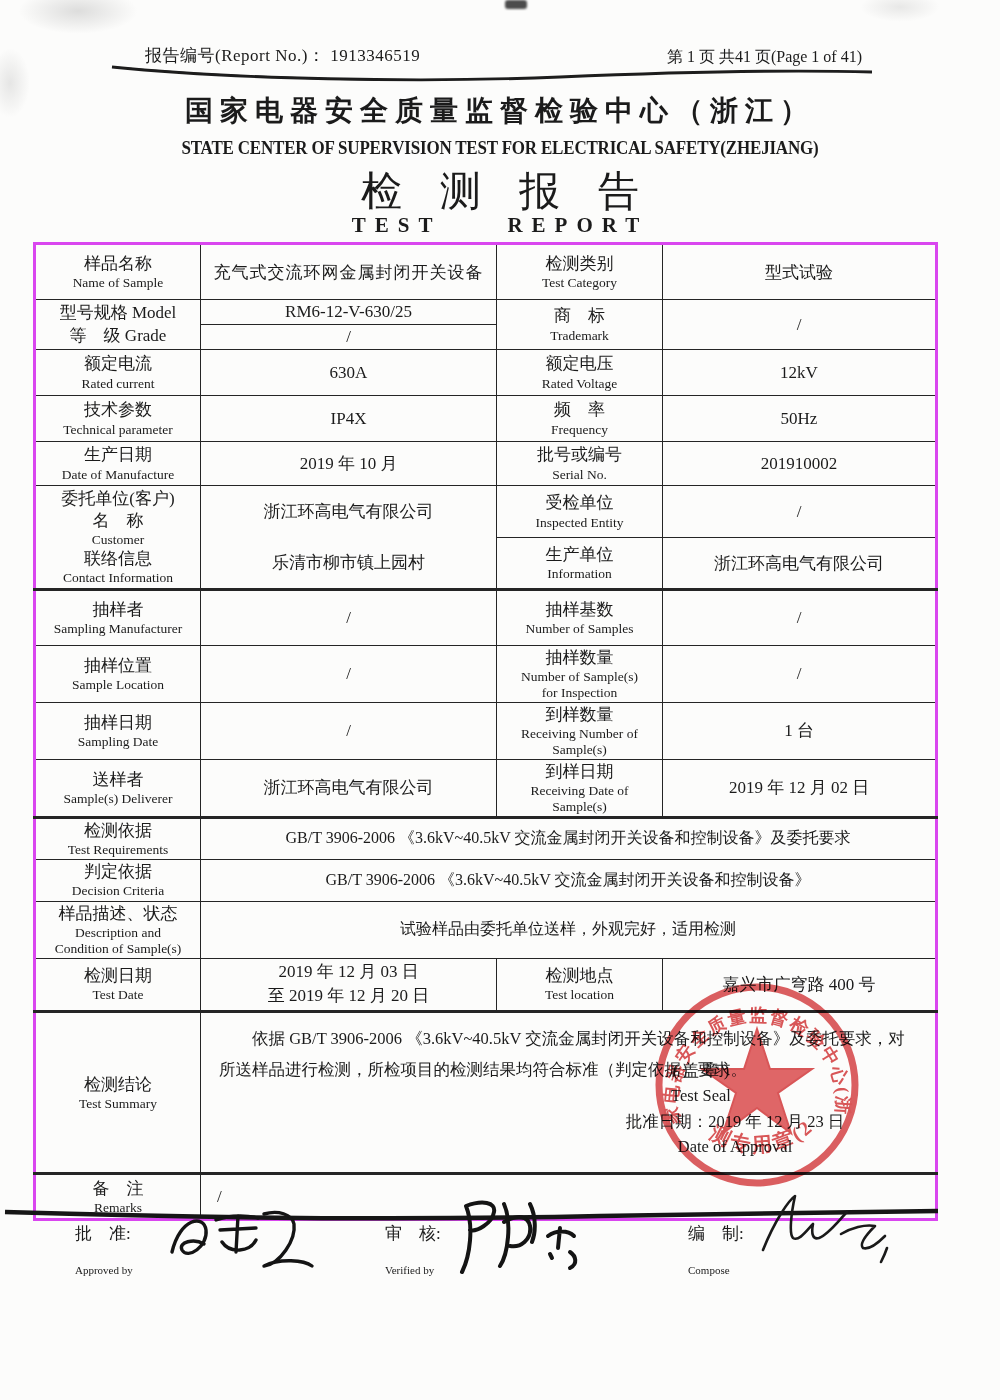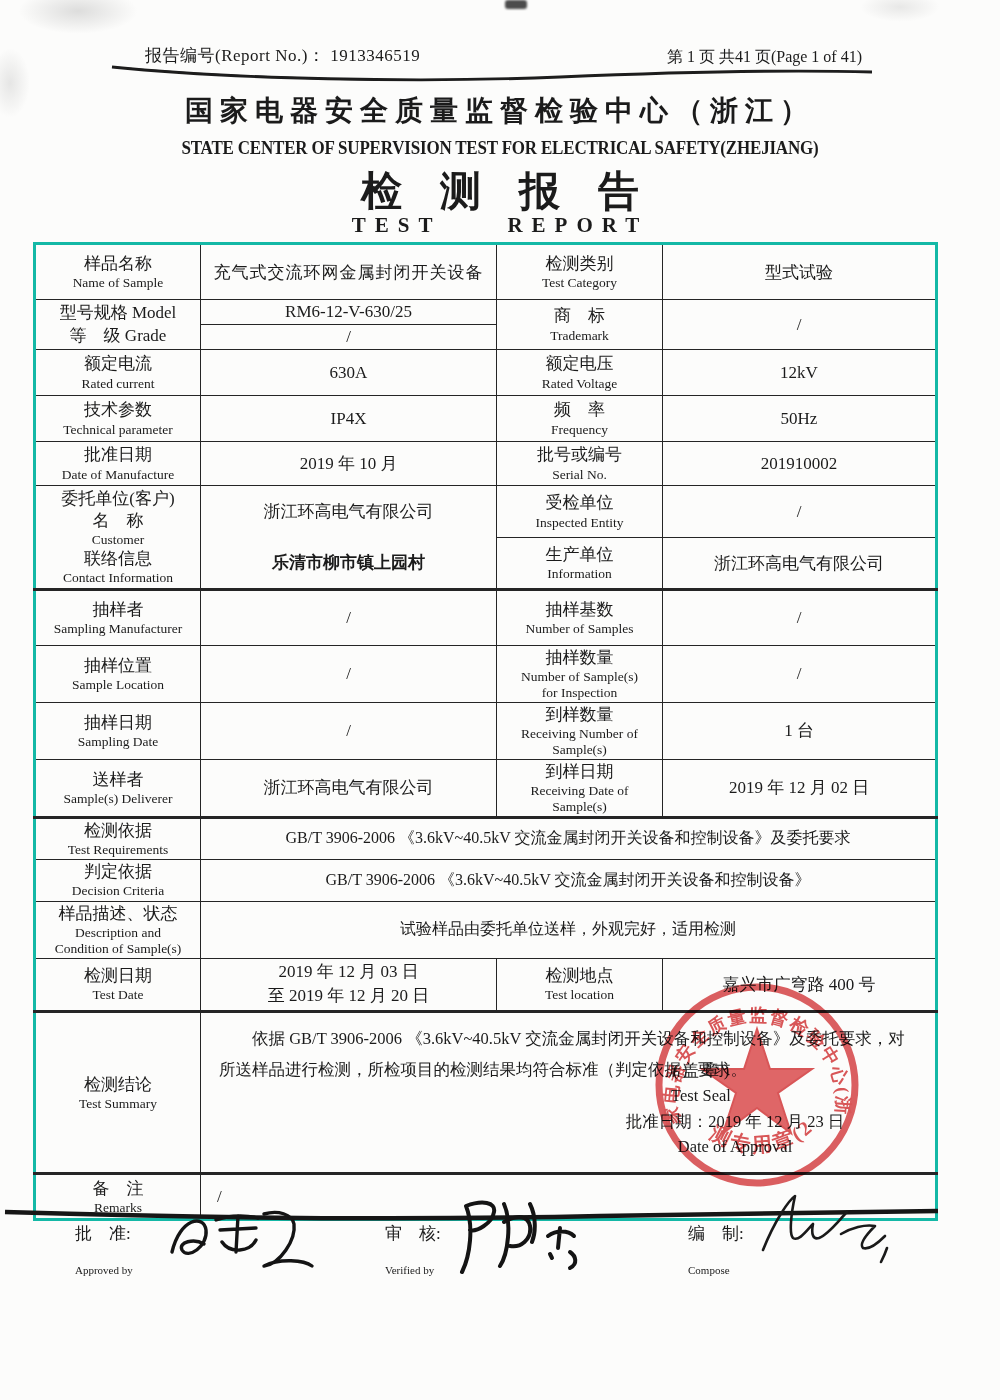--- a/index.html
+++ b/index.html
@@ -18,34 +18,34 @@
   .report-no{position:absolute;left:145px;top:44px;font-size:17px;letter-spacing:.5px;}
   .report-no b{font-weight:normal;}
   .page-info{position:absolute;right:138px;top:47px;font-size:16px;}
   .rule-svg{position:absolute;left:0;top:55px;width:1000px;height:40px;}
   
   .t-cn{position:absolute;left:0;top:92px;width:100%;text-align:center;
         font-size:28px;font-weight:bold;letter-spacing:7px;box-sizing:border-box;}
   .t-en{position:absolute;left:0;top:139px;width:100%;text-align:center;
         font-size:17px;font-weight:bold;letter-spacing:-.2px;transform:scaleY(1.08);}
   .t-rep-cn{position:absolute;left:0;top:164px;width:100%;text-align:center;
-        font-size:41px;font-weight:bold;letter-spacing:38px;padding-left:38px;box-sizing:border-box;}
+        font-size:41px;font-weight:normal;letter-spacing:38px;padding-left:38px;box-sizing:border-box;}
   .t-rep-en{position:absolute;left:0;top:213px;width:100%;text-align:center;
         font-size:21px;font-weight:bold;letter-spacing:9px;word-spacing:52px;}
   
   table.report{position:absolute;left:33px;top:242px;width:902px;border-collapse:collapse;table-layout:fixed;
-        border:3px solid #14b8a6;}
+        border:3px solid #d946ef;}
   td{border:1.6px solid #252525;vertical-align:middle;text-align:center;padding:1px 4px;overflow:hidden;}
   tr.thick td{border-top-width:3px;}
   td.lbl .cn{display:block;font-size:17px;line-height:1.3;}
   td.lbl .en{display:block;font-size:13.5px;line-height:1.18;}
   td.val{font-size:17px;}
   td.val.strong{font-weight:normal;letter-spacing:1px;}
   td.noB{border-bottom:none;}
-  td.noT{border-top:none;font-weight:bold;}
+  td.noT{border-top:none;}
   td.span3{font-size:16px;margin-top:27px;}
   td.left{text-align:left;padding-left:16px;}
   .vline{display:block;line-height:1.45;}
   
   td.sumcell{position:relative;vertical-align:top;}
   .para{margin:10px 10px 0 14px;text-indent:2em;font-size:16.5px;line-height:1.85;text-align:left;}
   .sealtxt{position:absolute;right:60px;bottom:12px;width:280px;text-align:center;font-size:16.5px;line-height:1.55;}
   .sealtxt .c{transform:translateX(-34px);}
   
   .seal{position:absolute;left:650px;top:983px;width:214px;height:210px;mix-blend-mode:multiply;opacity:.92;}
@@ -137,21 +137,21 @@
     <td class="val">IP4X</td>
     <td class="lbl">
       <span class="cn">频　率</span>
       <span class="en">Frequency</span>
     </td>
     <td class="val">50Hz</td>
   </tr>
 
   <tr style="height:44px">
     <td class="lbl">
-      <span class="cn">批准日期</span>
+      <span class="cn">生产日期</span>
       <span class="en">Date of Manufacture</span>
     </td>
     <td class="val">2019 年 10 月</td>
     <td class="lbl">
       <span class="cn">批号或编号</span>
       <span class="en">Serial No.</span>
     </td>
     <td class="val">201910002</td>
   </tr>
 

